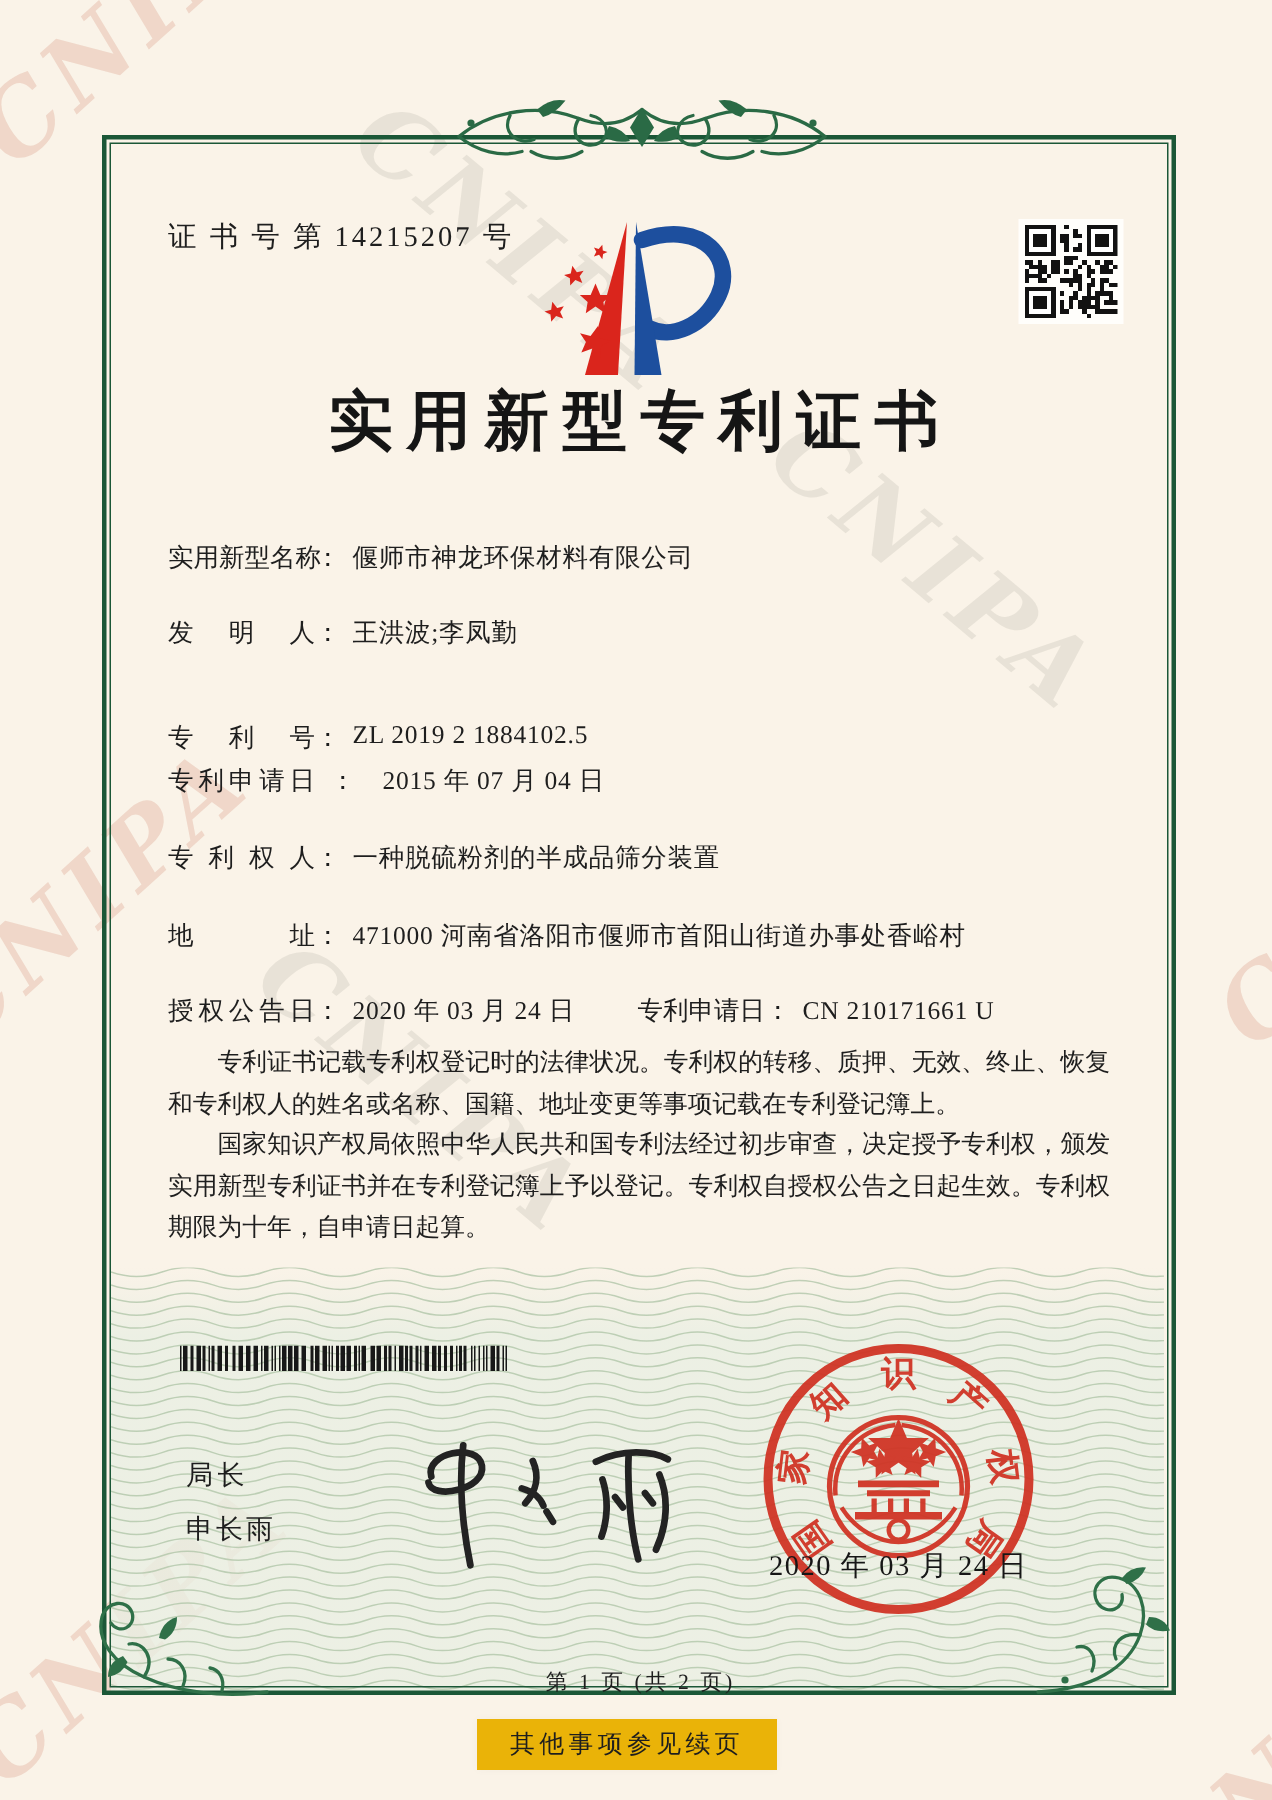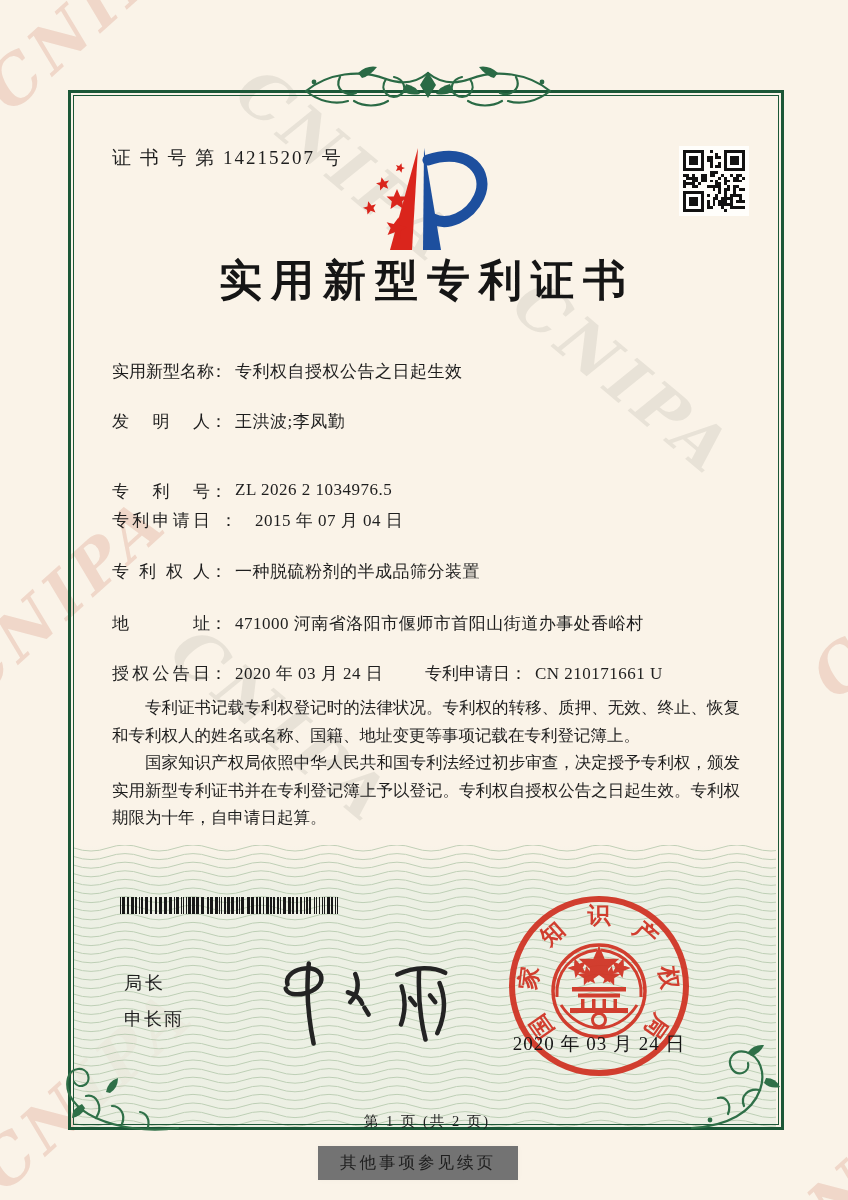--- a/index.html
+++ b/index.html
@@ -53,21 +53,21 @@
   .barcode { position:absolute; left:120px; top:897px; width:218px; height:17px; z-index:5; }
   .barcode svg { width:100%; height:100%; display:block; }
   .signer-title { position:absolute; left:124px; top:971px; font-size:18px; letter-spacing:3px; z-index:5; }
   .signer-name  { position:absolute; left:124px; top:1007px; font-size:18px; letter-spacing:2px; z-index:5; }
   .signature { position:absolute; left:248px; top:942px; width:215px; height:110px; z-index:5; }
   .seal { position:absolute; left:506px; top:893px; width:186px; height:186px; z-index:6; opacity:.93; }
   .seal-date { position:absolute; left:506px; top:1031px; width:186px; text-align:center; font-size:19px; letter-spacing:1px; color:#161616; z-index:7; }
   .page-footer { position:absolute; left:70px; top:1092px; width:714px; text-align:center; font-size:14.5px; letter-spacing:2px; z-index:5;margin-top:20px; }
   .note {
     position:absolute; left:50%; top:1146px; transform:translateX(-53%);
-    background:#737373; padding:6px 22px; font-size:16.5px; letter-spacing:3px; z-index:5;
+    background:#eab308; padding:6px 22px; font-size:16.5px; letter-spacing:3px; z-index:5;
     box-shadow:0 0 6px rgba(0,0,0,0.03);
   }
 </style>
 </head>
 <body>
 
 <div class="page">
 
   <span class="wm wm-pink" style="left:-38px; top:-28px;">CNIPA</span>
   <span class="wm wm-gray" style="left:215px; top:128px;">CNIPA</span>
@@ -446,31 +446,31 @@
         <rect x="5" y="20" width="1" height="1" fill="#121212"></rect>
         <rect x="6" y="20" width="1" height="1" fill="#121212"></rect>
       </svg>
   </div>
 
   <div class="title">实用新型专利证书</div>
 
   <div class="field-row r1">
     <span class="f-label">实用新型名称</span>
       <span class="f-colon">：</span>
-    <span class="f-value">专利权自授权公告之日起生效</span>
+    <span class="f-value">偃师市神龙环保材料有限公司</span>
   </div>
   <div class="field-row r2">
     <span class="f-label">发明人</span>
       <span class="f-colon">：</span>
     <span class="f-value">王洪波;李凤勤</span>
   </div>
   <div class="field-row r3">
     <span class="f-label">专利号</span>
       <span class="f-colon">：</span>
-    <span class="f-value">ZL 2026 2 1034976.5</span>
+    <span class="f-value">ZL 2019 2 1884102.5</span>
   </div>
   <div class="field-row r4">
     <span class="f-label">专利申请日</span>
       <span class="f-colon">：</span>
     <span class="f-value">2015 年 07 月 04 日</span>
   </div>
   <div class="field-row r5">
     <span class="f-label">专利权人</span>
       <span class="f-colon">：</span>
     <span class="f-value">一种脱硫粉剂的半成品筛分装置</span>

